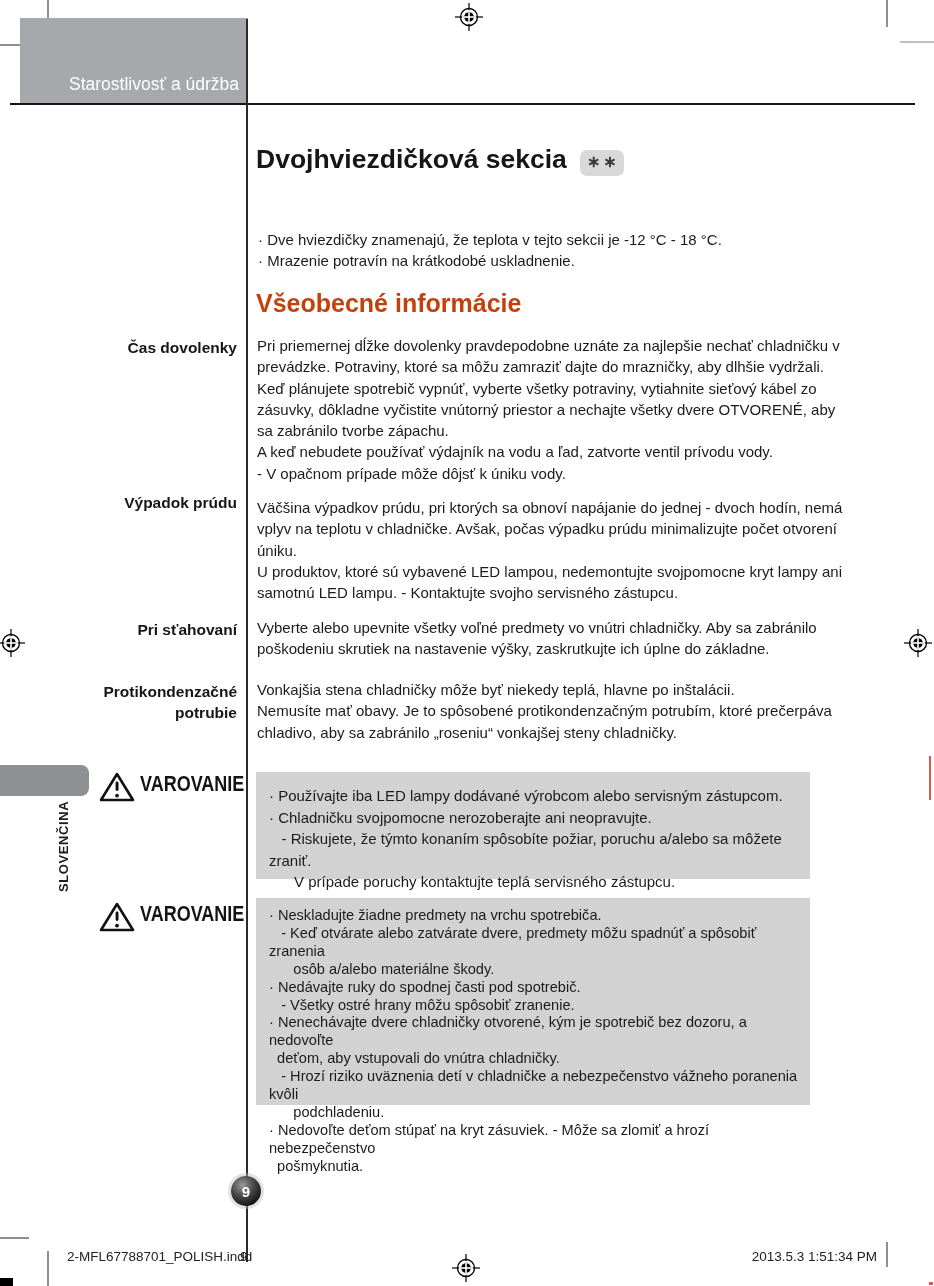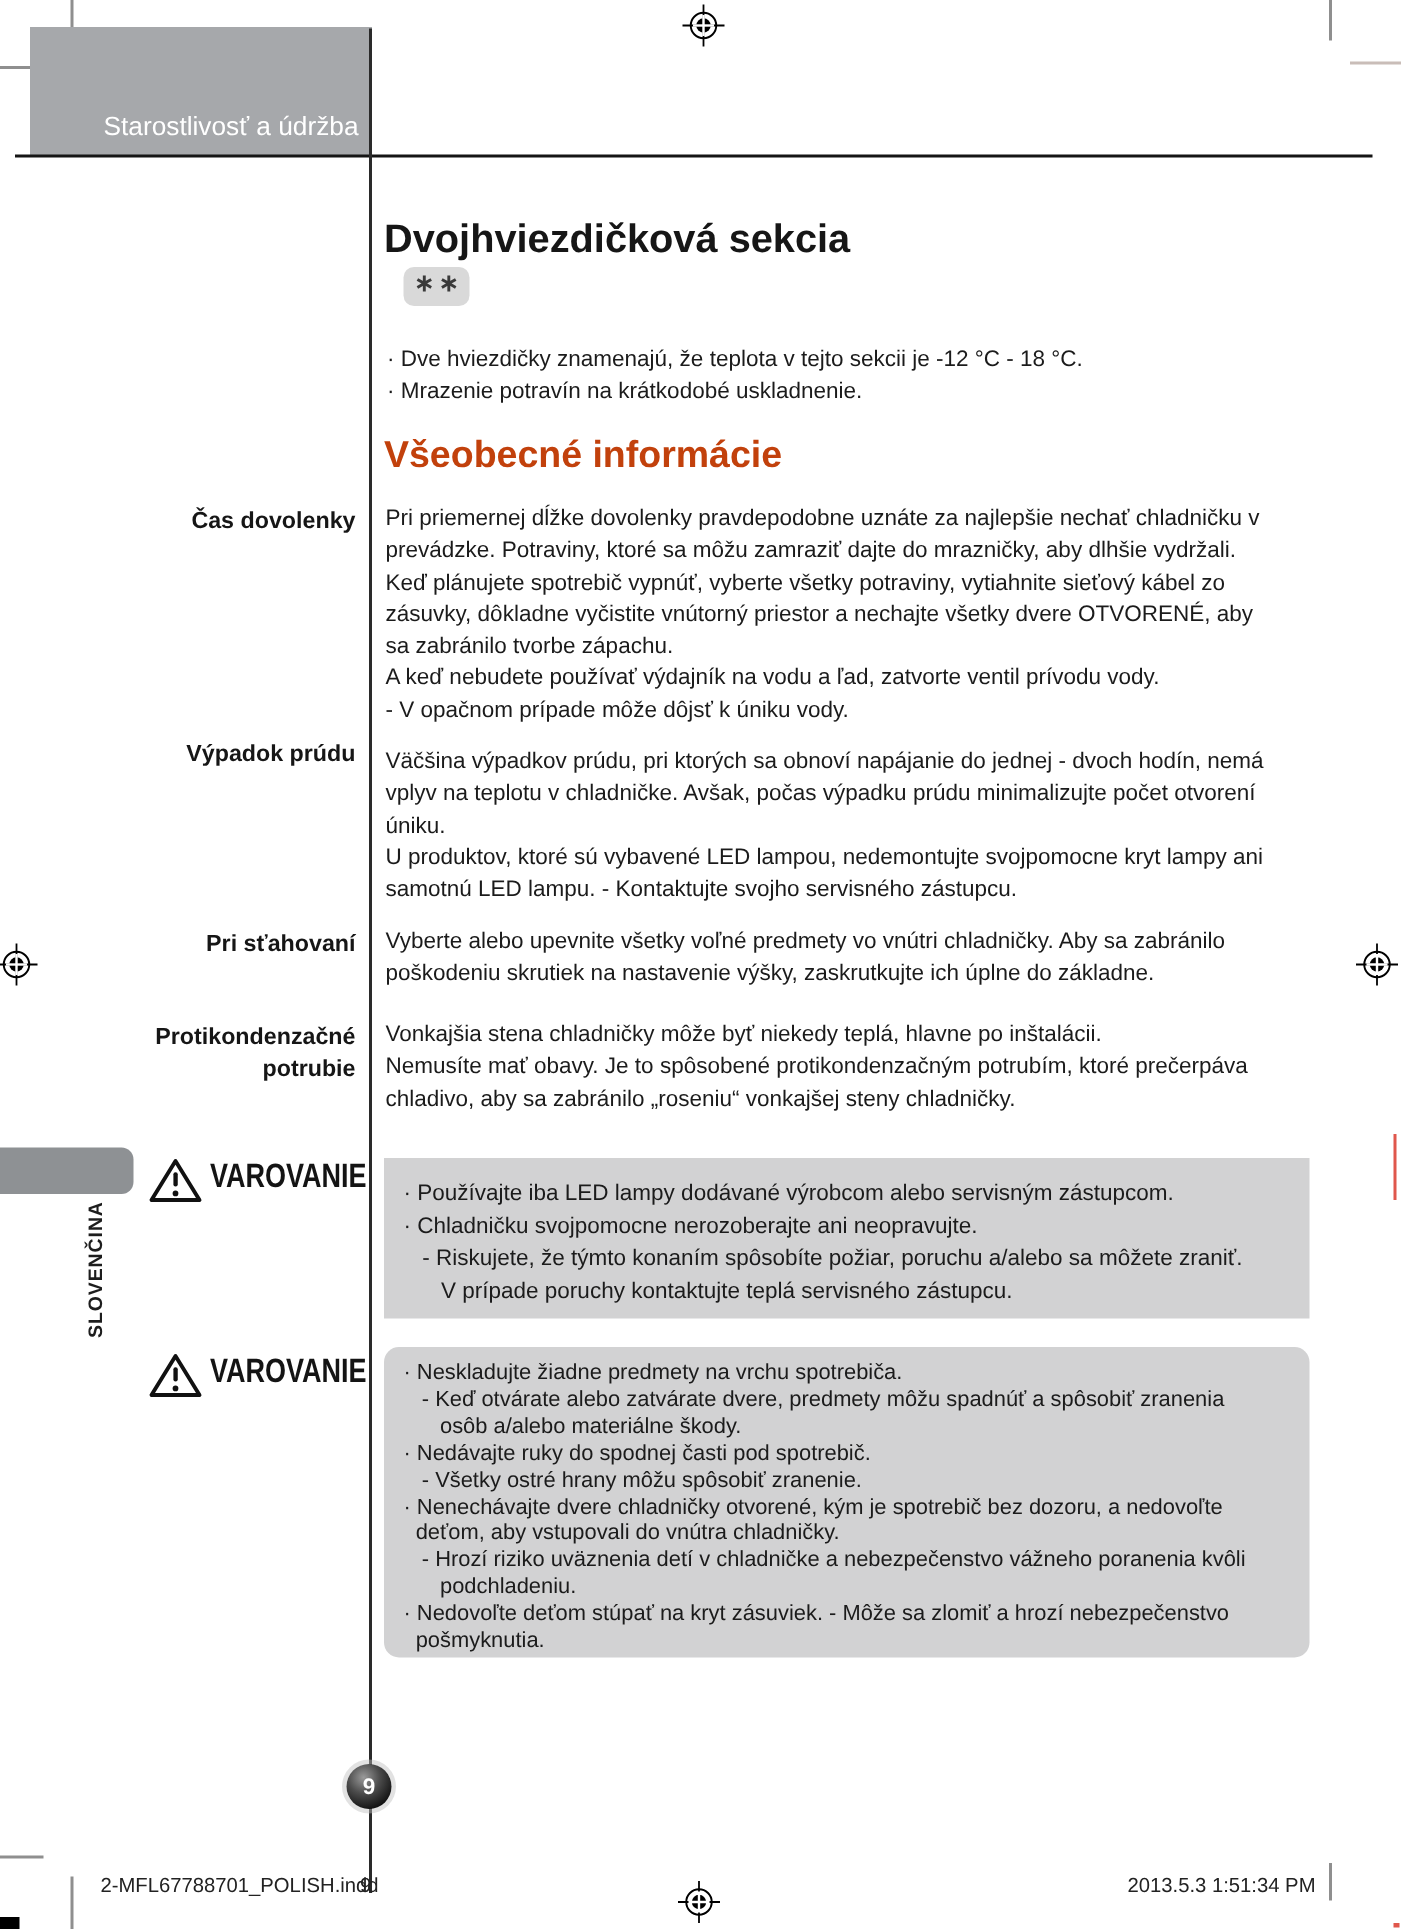--- a/index.html
+++ b/index.html
@@ -28,45 +28,45 @@
   
   .header-box{
     position:absolute;left:20px;top:18px;width:228px;height:86px;background:#a6a8ab;
     display:flex;align-items:flex-end;justify-content:flex-end;
     padding:0 9px 9px 0;box-sizing:border-box;color:#fff;font-size:17.5px;
   }
   .top-rule{position:absolute;left:10px;top:103px;width:905px;height:2px;background:#151515;}
   .divider{position:absolute;left:246px;top:19px;width:2px;height:1243px;background:#2a2a2a;}
   
   .title-block{position:absolute;left:256px;top:142px;font-weight:bold;font-size:26.5px;line-height:34px;color:#161616;}
-  .title-row{display:flex;align-items:flex-start;flex-direction:column;}
+  .title-row{display:flex;align-items:flex-end;}
   .star-badge{
     display:inline-flex;align-items:center;justify-content:center;
     min-width:44px;height:26px;margin-left:13px;margin-top:2px;
     background:#d9d9d9;border-radius:7px;font-size:16px;font-weight:bold;color:#3a3a3a;
     letter-spacing:3px;padding:0 4px 2px 7px;box-sizing:border-box;
   }
   .bullets{position:absolute;left:258px;top:229px;font-size:15px;line-height:21px;}
   .h2{position:absolute;left:256px;top:289px;font-weight:bold;font-size:25px;color:#c2410c;}
   
   .row-label{
     position:absolute;left:0;width:237px;text-align:right;
     font-weight:bold;font-size:15.5px;line-height:21px;white-space:pre-line;color:#161616;
   }
   .row-body{position:absolute;left:257px;font-size:15px;line-height:21.3px;}
   .row-body .line,.bullets .line{white-space:pre;}
   .row1-label{top:337px}.row1-body{top:335px}
   .row2-label{top:492px}.row2-body{top:497px}
   .row3-label{top:619px}.row3-body{top:617px}
   .row4-label{top:681px}.row4-body{top:679px}
   
-  .wbox{position:absolute;left:256px;width:617px;background:#d2d2d3;box-sizing:border-box;font-size:15px;}
+  .wbox{position:absolute;left:256px;width:554px;background:#d2d2d3;box-sizing:border-box;font-size:15px;}
   .wbox .line{white-space:pre-wrap;}
   .wbox1{top:772px;height:107px;padding:13px 6px 0 13px;line-height:21.5px;}
-  .wbox2{top:898px;height:207px;padding:9px 6px 0 13px;line-height:17.9px;font-size:14.6px;border-radius:10px;}
+  .wbox2{top:898px;height:207px;padding:9px 6px 0 13px;line-height:17.9px;font-size:14.6px;}
   .wlabel{position:absolute;display:flex;align-items:flex-start;gap:5px;}
   .wlabel1{left:99px;top:771px;}
   .wlabel2{left:99px;top:901px;}
   .wlabel-text{
     font-weight:bold;font-size:22.5px;color:#141414;
     transform:scaleX(0.8);transform-origin:left center;white-space:nowrap;
   }
   
   .lang-tab{position:absolute;left:0;top:765px;width:89px;height:31px;background:#8e9194;border-radius:0 8px 8px 0;}
   .lang-vertical{

